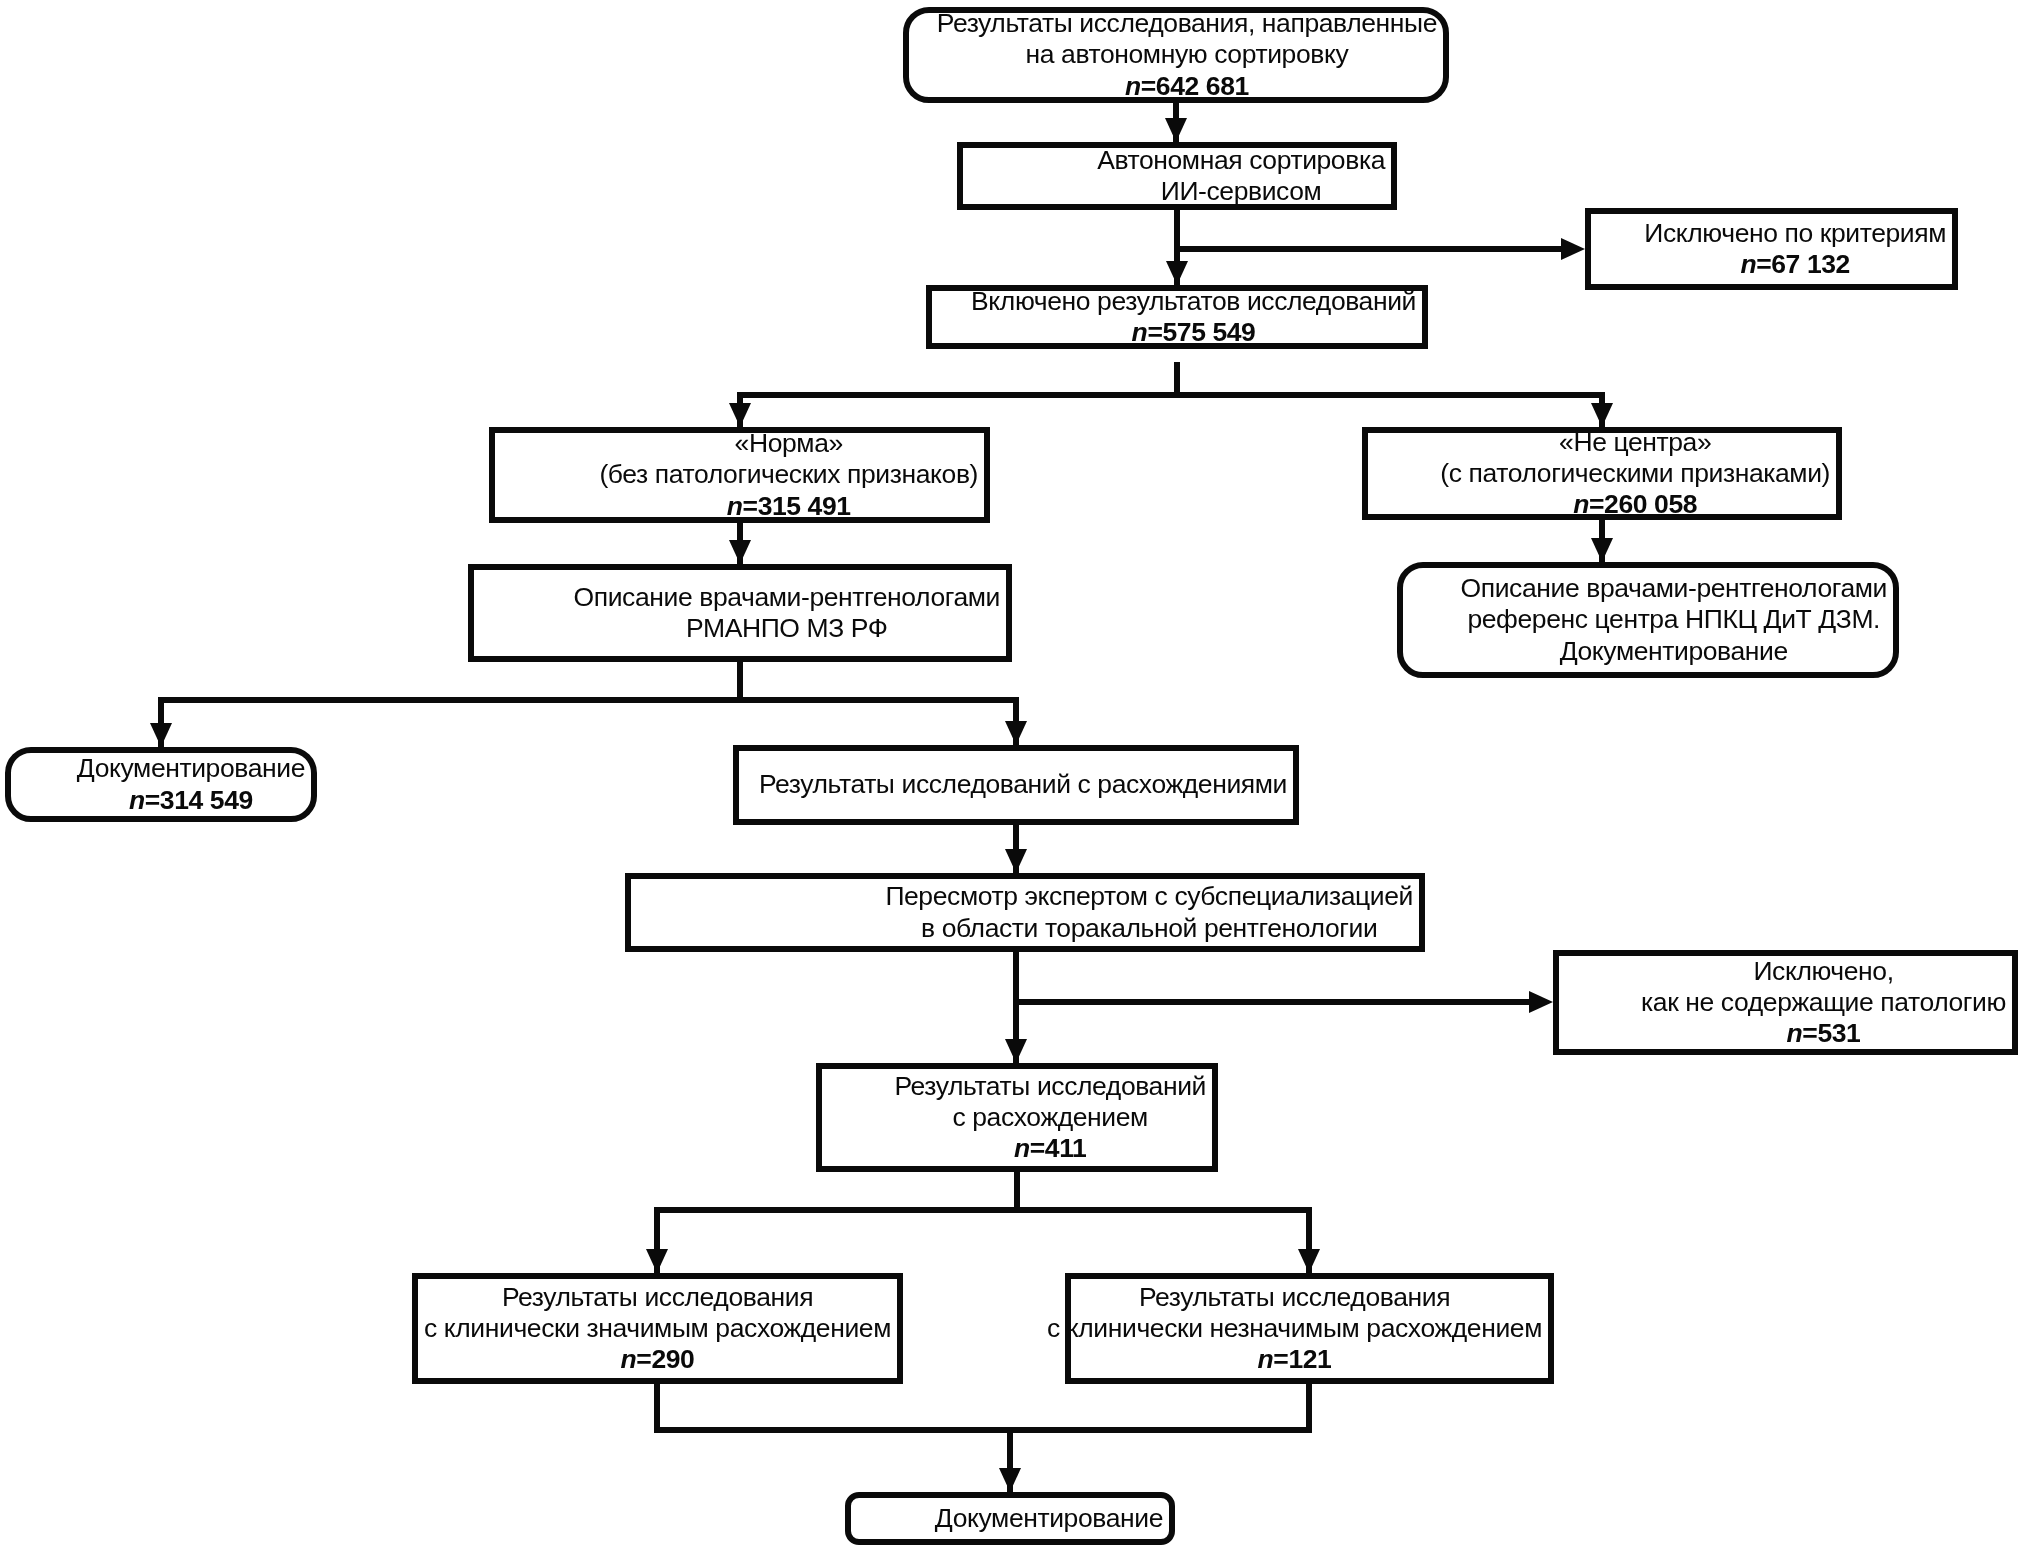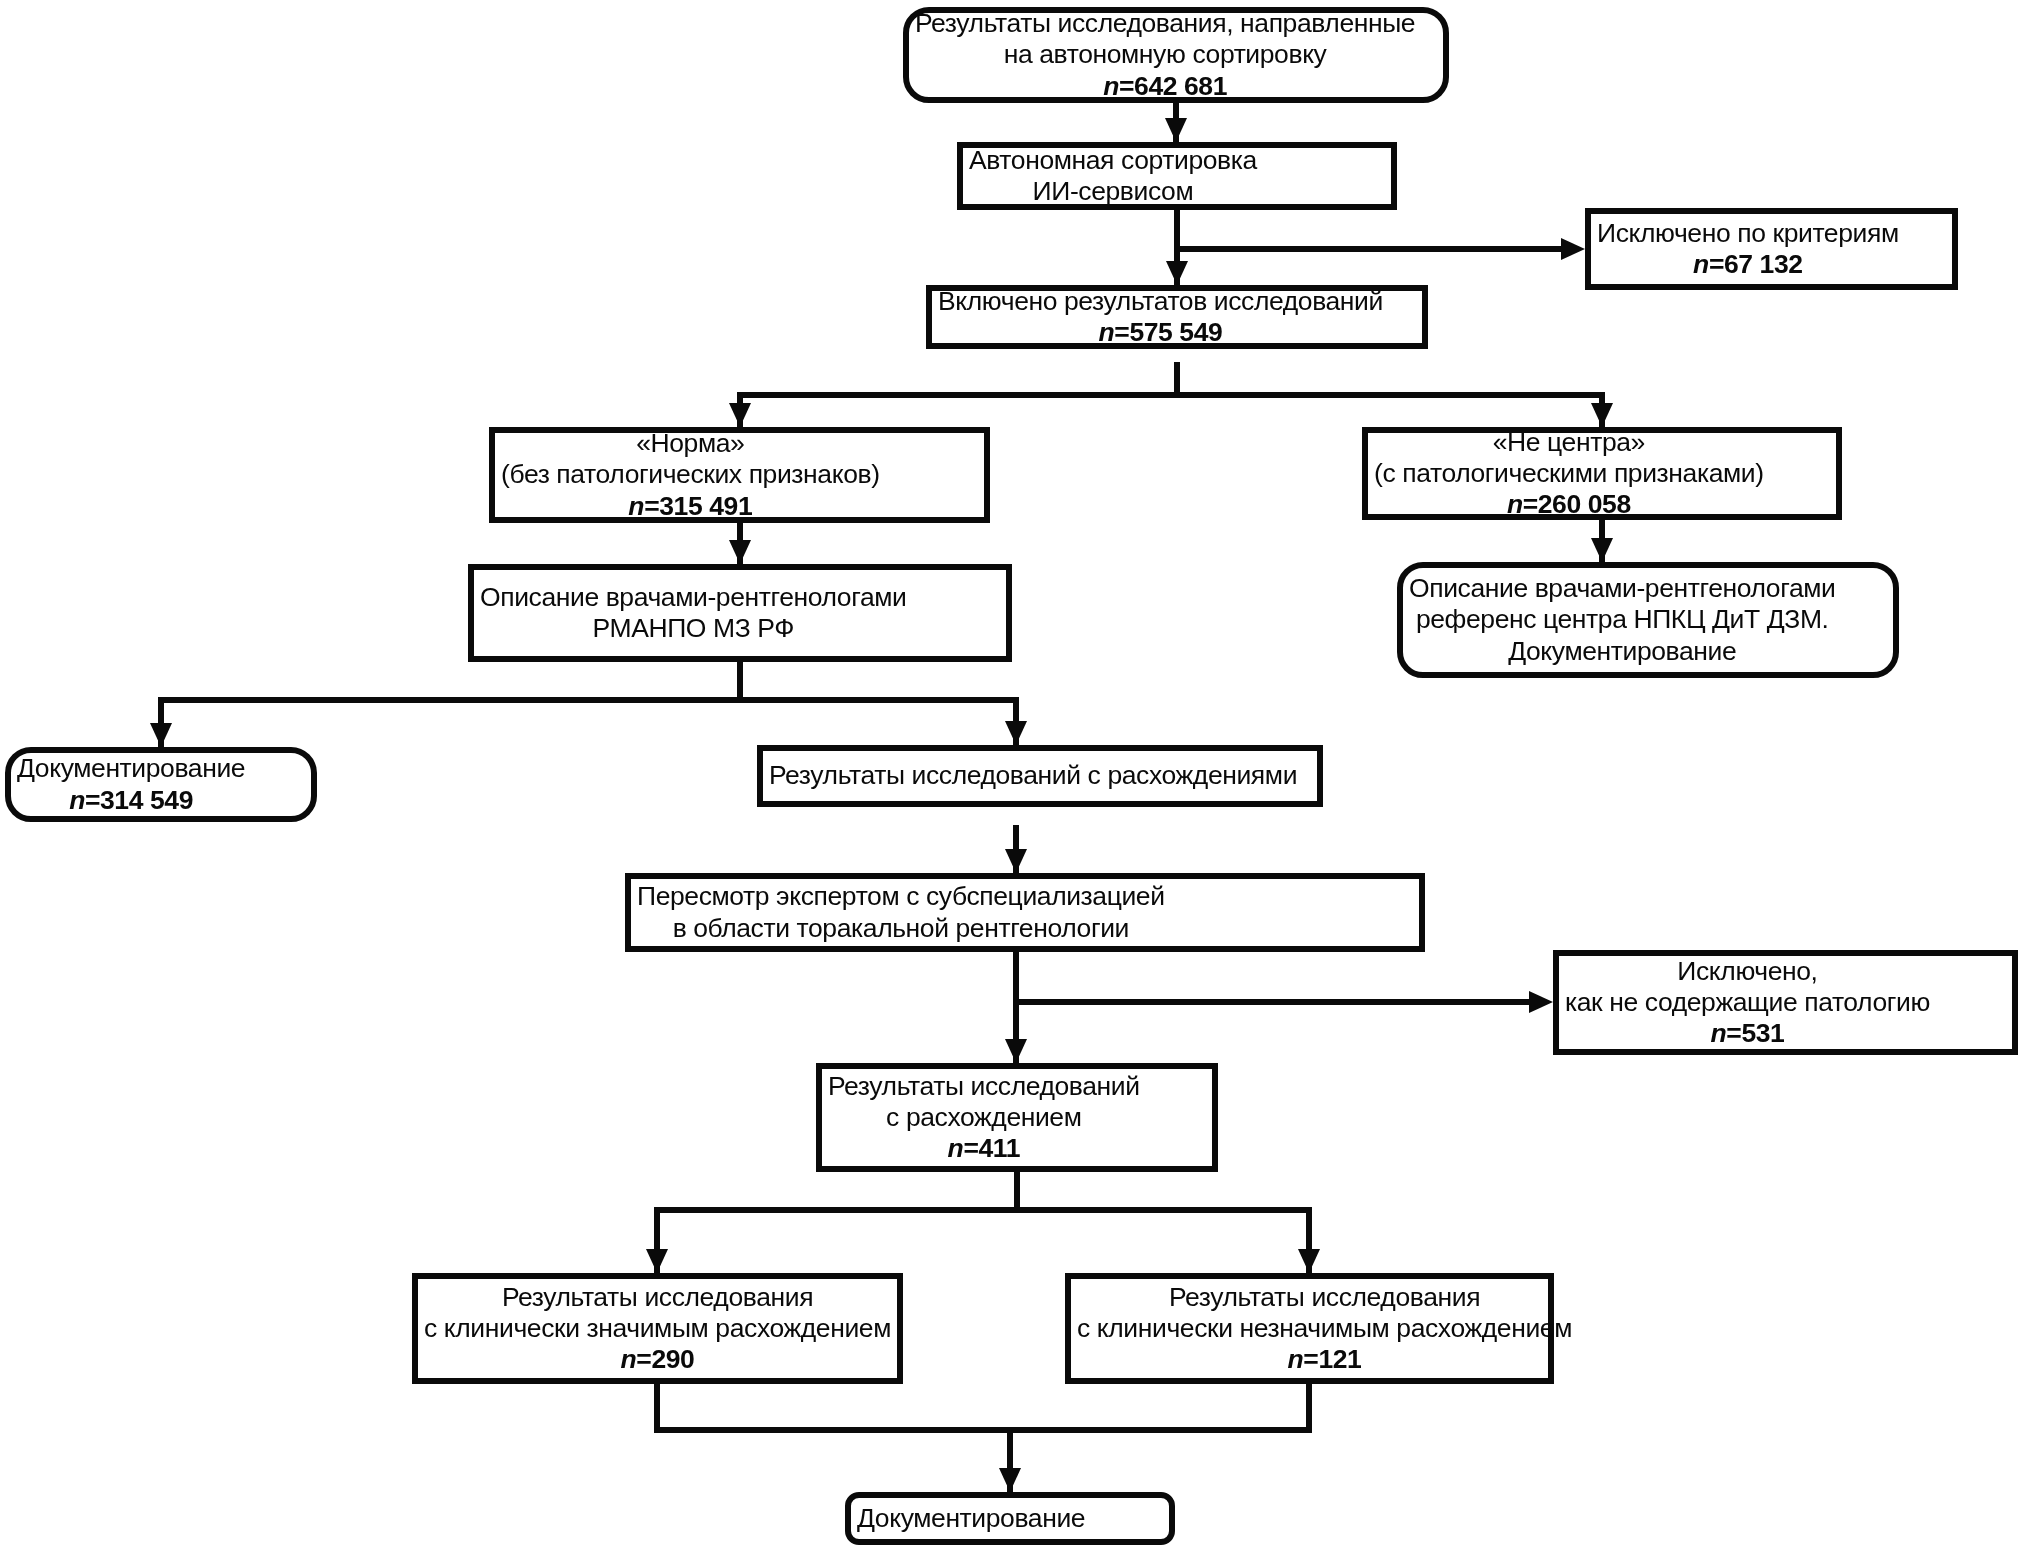--- a/index.html
+++ b/index.html
@@ -9,21 +9,21 @@
   }
   html,body{margin:0;padding:0;background:var(--page-bg);}
   #canvas{
     position:relative;width:2020px;height:1551px;background:var(--page-bg);
     font-family:"Liberation Sans","DejaVu Sans",sans-serif;color:var(--line);
     overflow:hidden;
   }
   .node{
     position:absolute;box-sizing:border-box;background:var(--box-bg);
     border:6px solid var(--line);
-    display:flex;align-items:center;justify-content:flex-start;
+    display:flex;align-items:center;justify-content:flex-end;
     text-align:center;padding:2px 6px;
   }
   .rounded{border-radius:26px;}
   .rounded-sm{border-radius:14px;}
   .ln{font-size:26.5px;line-height:1.18;letter-spacing:-0.4px;white-space:nowrap;}
   .n-line{font-weight:bold;}
   .n-it{font-style:italic;font-weight:bold;}
   .vl{position:absolute;width:6px;background:var(--line);}
   .hl{position:absolute;height:6px;background:var(--line);}
   .ad{position:absolute;width:0;height:0;
@@ -98,21 +98,21 @@
     </div>
   </div>
 
   <div class="node rounded" style="left:5px;top:747px;width:312px;height:75px;">
     <div>
       <div class="ln">Документирование</div>
       <div class="ln n-line"><span class="n-it">n</span><span>=314 549</span></div>
     </div>
   </div>
 
-  <div class="node" style="left:733px;top:745px;width:566px;height:62px;margin-left:24px;">
+  <div class="node" style="left:733px;top:745px;width:566px;height:80px;">
     <div>
       <div class="ln">Результаты исследований с расхождениями</div>
     </div>
   </div>
 
   <div class="node" style="left:625px;top:873px;width:800px;height:79px;">
     <div>
       <div class="ln">Пересмотр экспертом с субспециализацией</div>
       <div class="ln">в области торакальной рентгенологии</div>
     </div>

